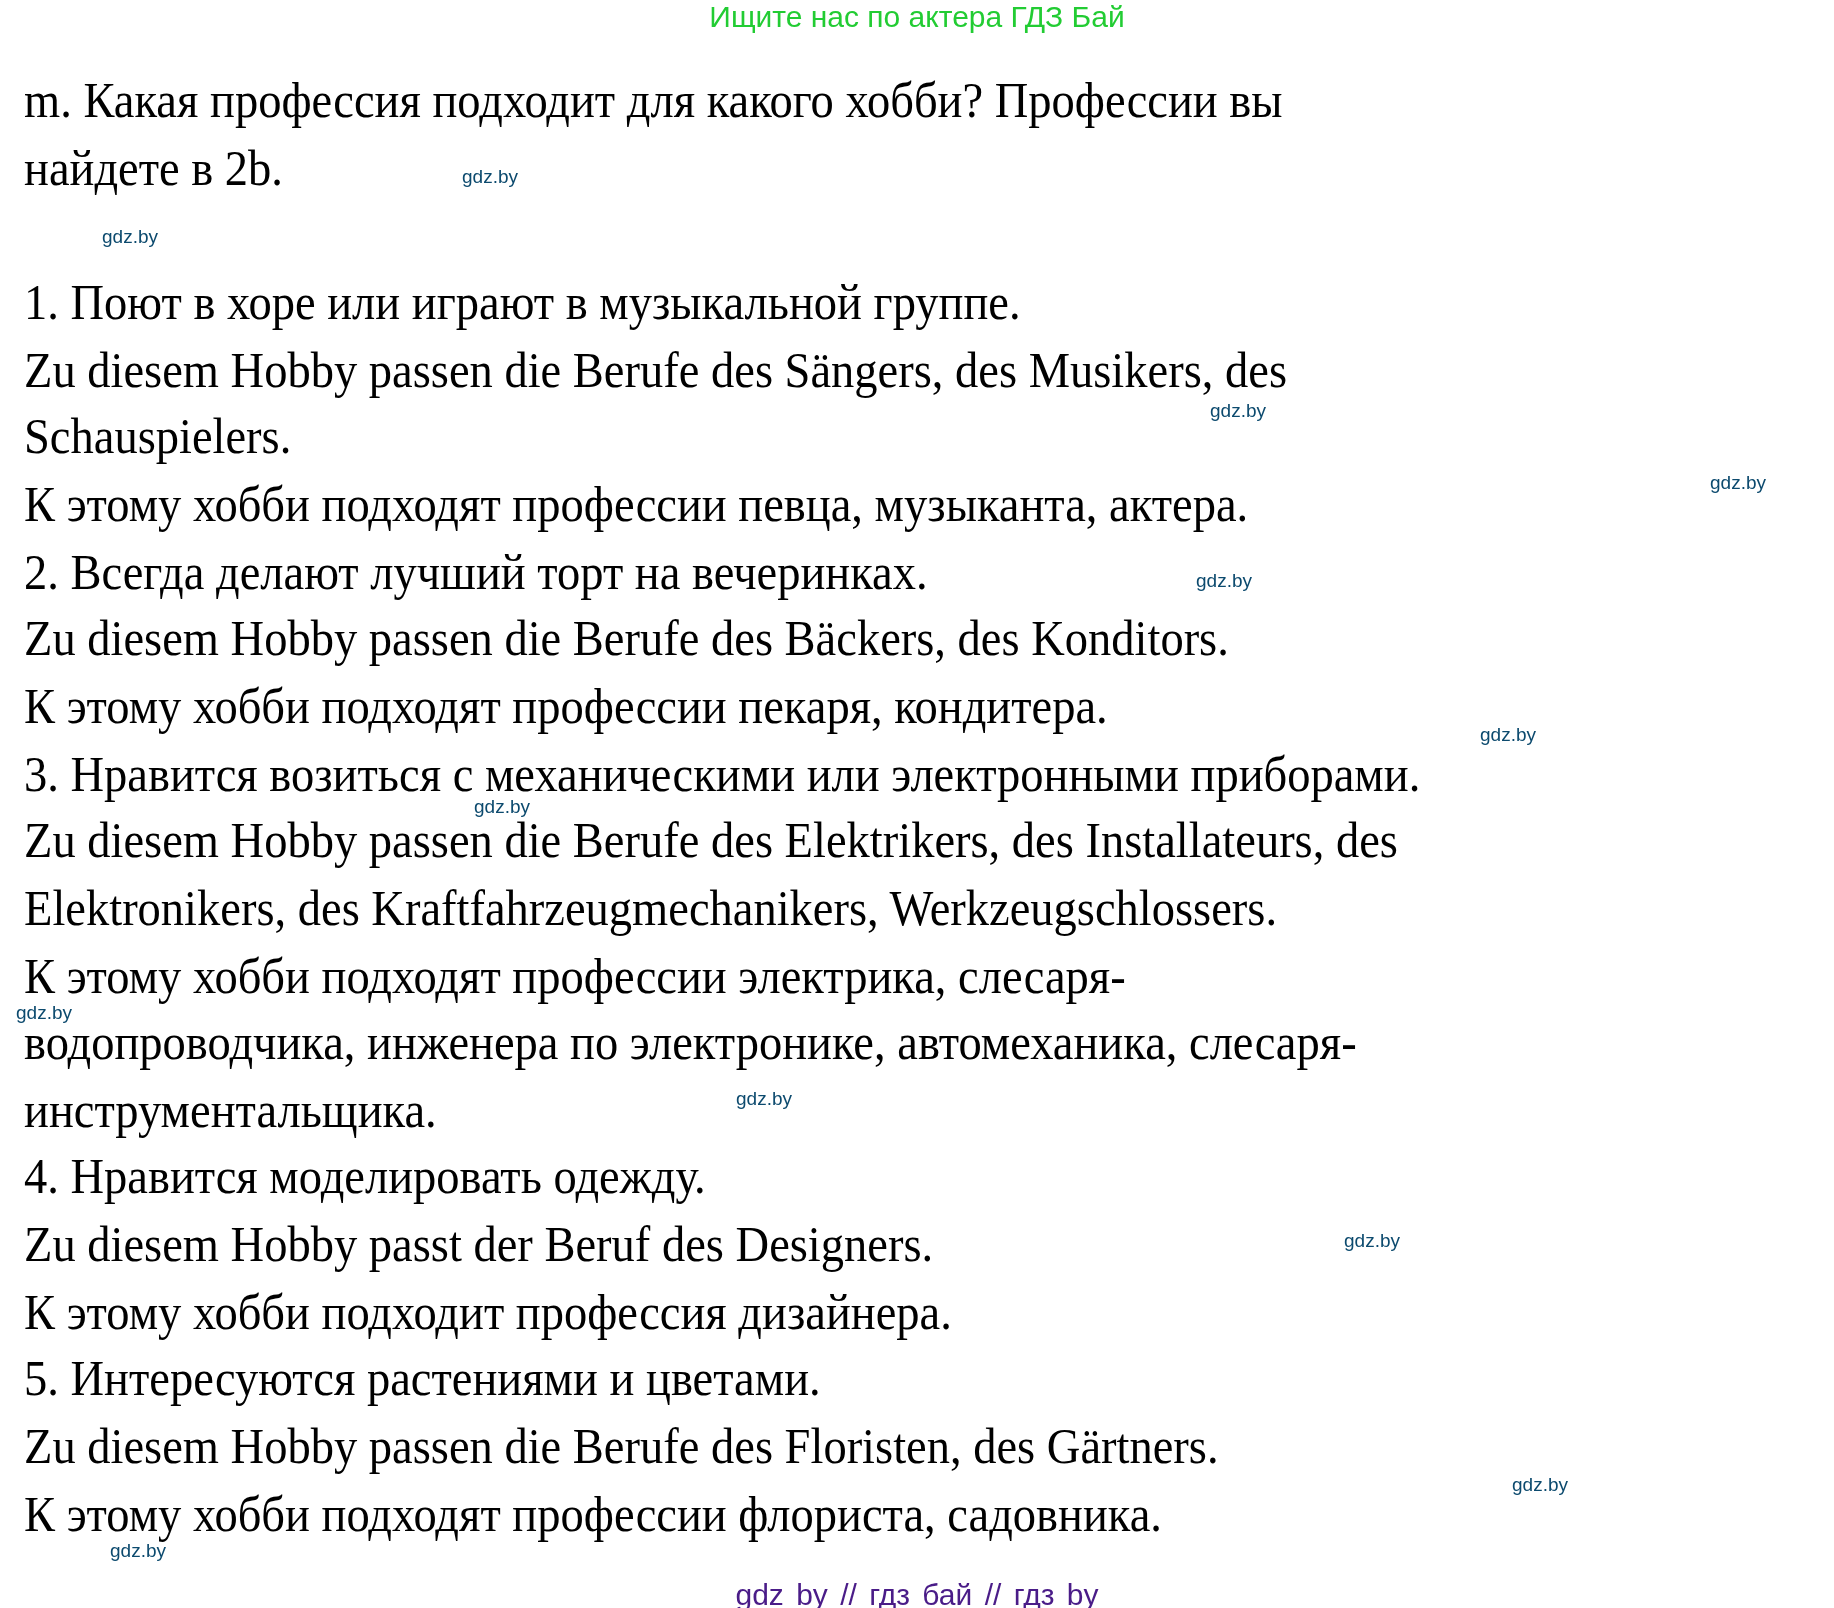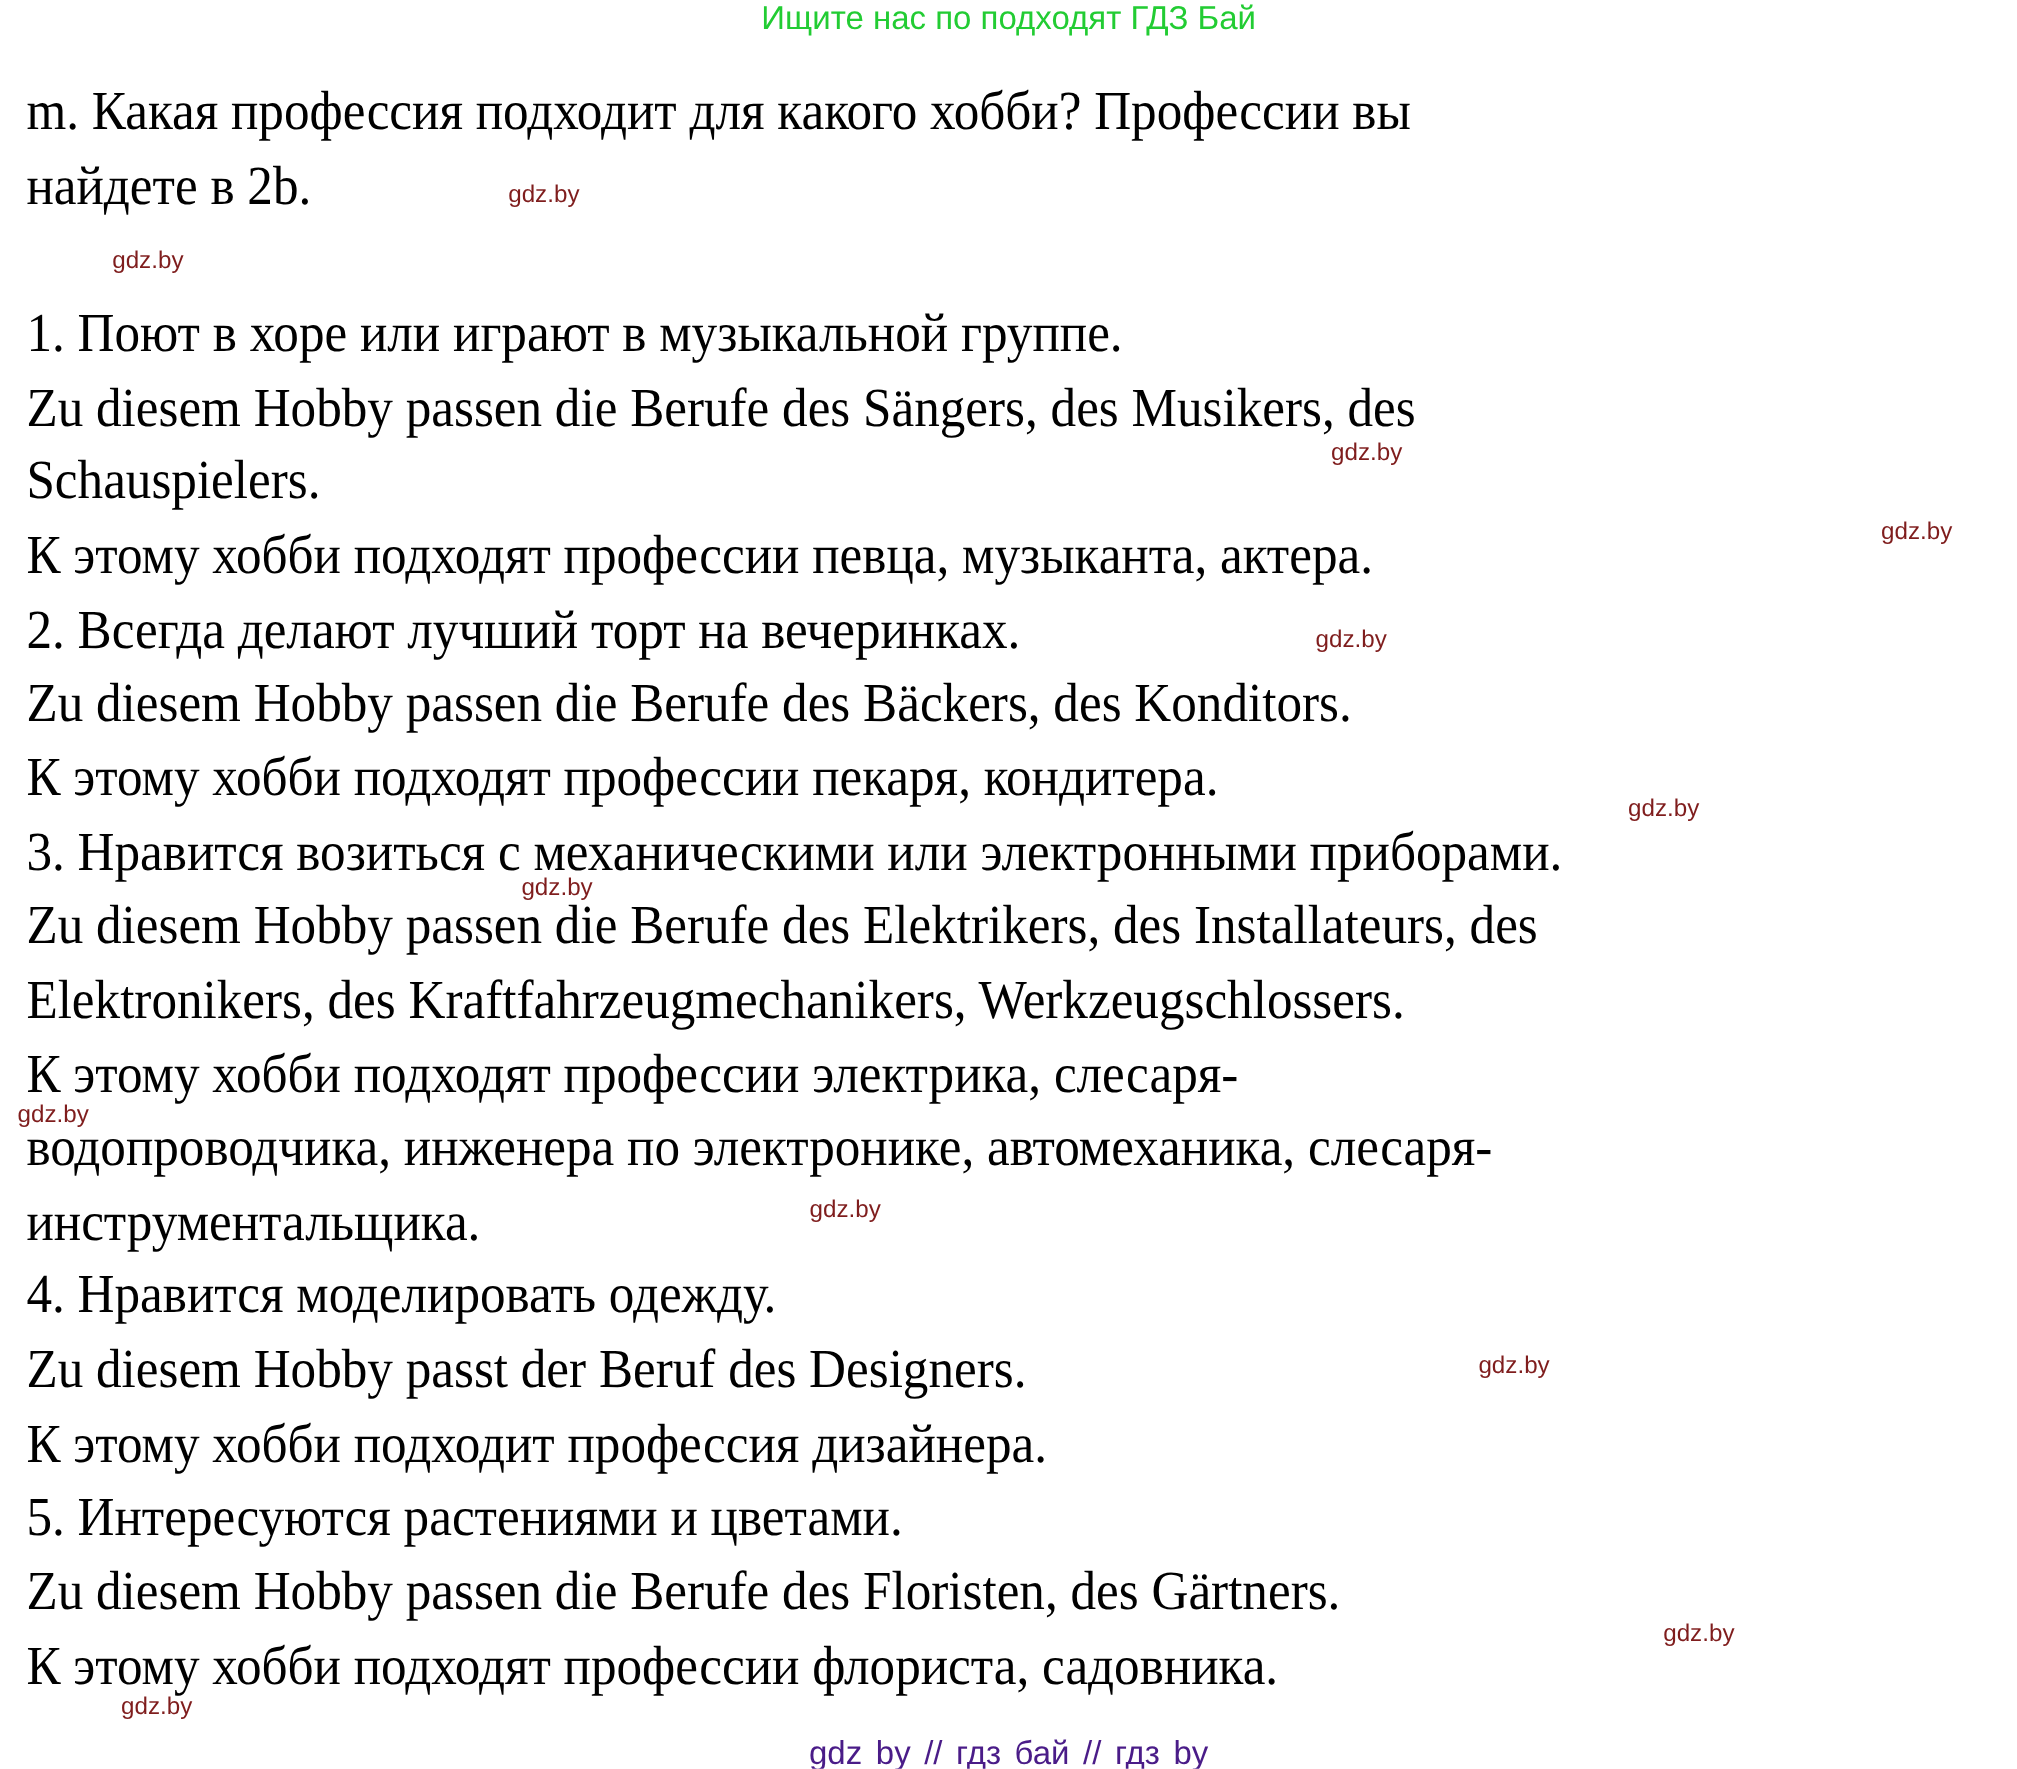--- a/index.html
+++ b/index.html
@@ -13,33 +13,33 @@
       position: absolute; left: 0; top: 0;
       font-family: "Liberation Serif", serif; color: #000000;
     }
     .ln {
       position: absolute; white-space: nowrap;
       font-size: 50px; line-height: 56px;
       transform: scaleX(0.93); transform-origin: left center;
     }
     .wm {
       position: absolute; white-space: nowrap;
-      font-family: "Liberation Sans", sans-serif; font-size: 22px; color: #7f1d1d;
+      font-family: "Liberation Sans", sans-serif; font-size: 19px; color: #0c4a6e;
       line-height: 30px;
     }
     .footer {
       position: absolute; top: 1578px; left: 0; width: 1834px; text-align: center;
       font-family: "Liberation Sans", sans-serif; font-size: 30px; color: #4a1c88;
       line-height: 34px; word-spacing: 4px;
     }
   </style>
 </head>
 <body>
 
-<div class="banner">Ищите нас по подходят ГДЗ Бай</div>
+<div class="banner">Ищите нас по актера ГДЗ Бай</div>
 
 <div class="doc">
 
   <div class="ln" style="left:24px; top:72px;"> m. Какая профессия подходит для какого хобби? Профессии вы</div>
   <div class="ln" style="left:24px; top:140px;">найдете в 2b.</div>
 
   <div class="ln" style="left:24px; top:274px;"> 1. Поют в хоре или играют в музыкальной группе.</div>
   <div class="ln" style="left:24px; top:342px;">Zu diesem Hobby passen die Berufe des Sängers, des Musikers, des</div>
   <div class="ln" style="left:24px; top:408px;">Schauspielers.</div>
   <div class="ln" style="left:24px; top:476px;">К этому хобби подходят профессии певца, музыканта, актера.</div>

